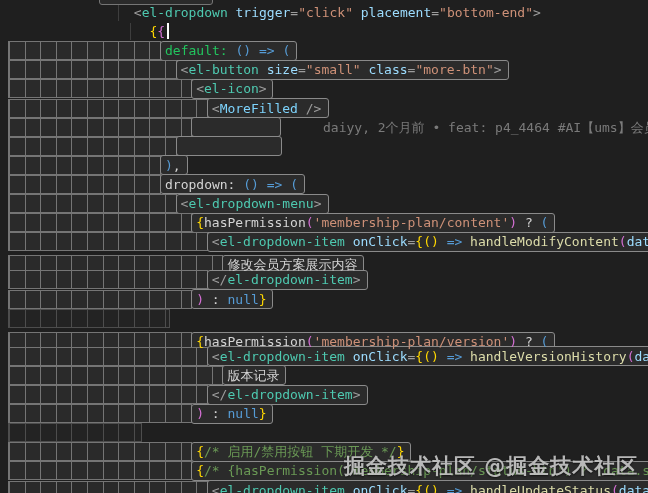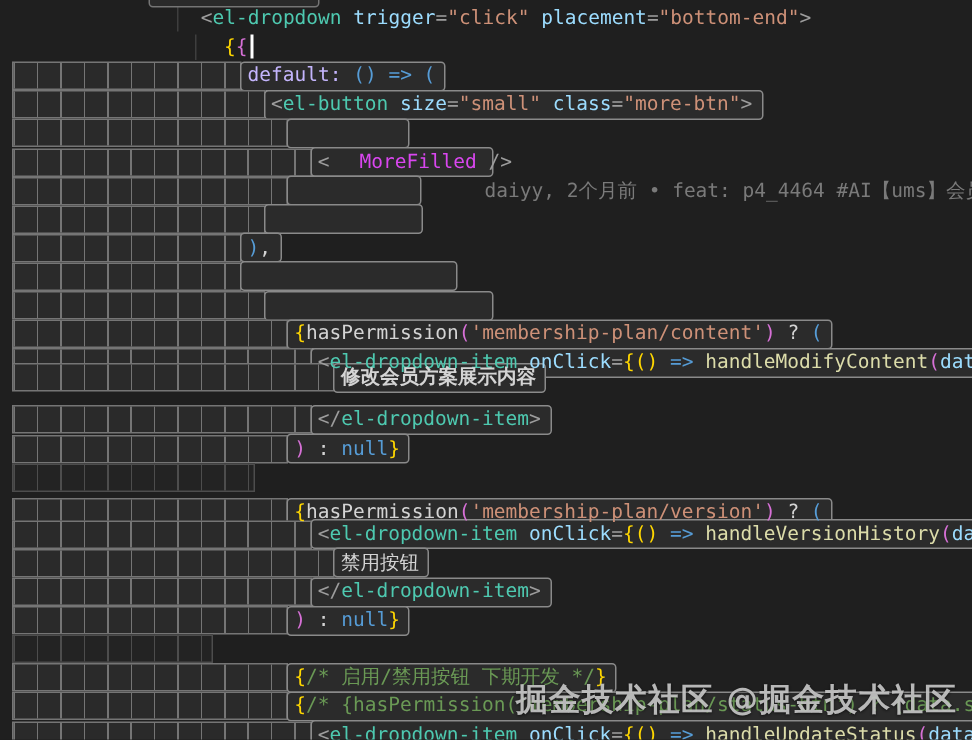--- a/index.html
+++ b/index.html
@@ -60,69 +60,72 @@
       <div class="row" style="top: 3px;">
         <span class="codeline" style="left: 133.8px;"><span style="color: rgb(157, 157, 157);">&lt;</span><span style="color: rgb(78, 201, 176);">el-dropdown</span><span style="color: rgb(212, 212, 212);"> </span><span style="color: rgb(156, 220, 254);">trigger</span><span style="color: rgb(157, 157, 157);">=</span><span style="color: rgb(206, 145, 120);">"click"</span><span style="color: rgb(212, 212, 212);"> </span><span style="color: rgb(156, 220, 254);">placement</span><span style="color: rgb(157, 157, 157);">=</span><span style="color: rgb(206, 145, 120);">"bottom-end"</span><span style="color: rgb(157, 157, 157);">&gt;</span></span>
       </div>
       <div class="row" style="top: 22.1px;">
         <span class="codeline" style="left: 149.4px;"><span style="color: rgb(255, 215, 0);">{</span><span style="color: rgb(214, 112, 214);">{</span></span>
         <div class="caret" style="left: 167px; background: rgb(255, 255, 255);"></div>
       </div>
       <div class="row" style="top: 41.2px;">
         <div class="strip" style="left: 8px; width: 151px;"></div>
         <div class="tbox" style="left: 160px; width: 135px;"></div>
-        <span class="codeline" style="left: 165px;"><span style="color: #c4b5fd;">default: </span><span style="color: rgb(86, 156, 214);">() =&gt; (</span></span>
+        <span class="codeline" style="left: 165px;"><span style="color: #22c55e;">default: </span><span style="color: rgb(86, 156, 214);">() =&gt; (</span></span>
       </div>
       <div class="row" style="top: 60.3px;">
         <div class="strip" style="left: 8px; width: 166.6px;"></div>
         <div class="tbox" style="left: 175.6px; width: 331px;"></div>
         <span class="codeline" style="left: 180.6px;"><span style="color: rgb(157, 157, 157);">&lt;</span><span style="color: rgb(78, 201, 176);">el-button</span><span style="color: rgb(212, 212, 212);"> </span><span style="color: rgb(156, 220, 254);">size</span><span style="color: rgb(157, 157, 157);">=</span><span style="color: rgb(206, 145, 120);">"small"</span><span style="color: rgb(212, 212, 212);"> </span><span style="color: rgb(156, 220, 254);">class</span><span style="color: rgb(157, 157, 157);">=</span><span style="color: rgb(206, 145, 120);">"more-btn"</span><span style="color: rgb(157, 157, 157);">&gt;</span></span>
       </div>
       <div class="row" style="top: 79.4px;">
         <div class="strip" style="left: 8px; width: 182.2px;"></div>
         <div class="tbox" style="left: 191.2px; width: 80px;"></div>
+        <span class="codeline" style="left: 196.2px;"><span style="color: rgb(157, 157, 157);">&lt;</span><span style="color: rgb(78, 201, 176);">el-icon</span><span style="color: rgb(157, 157, 157);">&gt;</span></span>
       </div>
       <div class="row" style="top: 98.5px;">
         <div class="strip" style="left: 8px; width: 197.8px;"></div>
         <div class="tbox" style="left: 206.8px; width: 120px;"></div>
-        <span class="codeline" style="left: 211.8px;"><span style="color: rgb(157, 157, 157);">&lt;</span><span style="color: #d946ef; margin-left: 20px;">MoreFilled</span><span style="color: rgb(157, 157, 157);"> /&gt;</span></span>
+        <span class="codeline" style="left: 211.8px;"><span style="color: rgb(157, 157, 157);">&lt;</span><span style="color: #7dd3fc;">MoreFilled</span><span style="color: rgb(157, 157, 157);"> /&gt;</span></span>
       </div>
       <div class="row" style="top: 117.6px;">
         <div class="strip" style="left: 8px; width: 182.2px;"></div>
         <div class="tbox" style="left: 191.2px; width: 88px;"></div>
         <span class="blame" style="left: 323px; color: rgb(122, 122, 122);">daiyy, 2个月前 • feat: p4_4464 #AI【ums】会员</span>
       </div>
       <div class="row" style="top: 136.7px;">
         <div class="strip" style="left: 8px; width: 166.6px;"></div>
         <div class="tbox" style="left: 175.6px; width: 104px;"></div>
       </div>
       <div class="row" style="top: 155.8px;">
         <div class="strip" style="left: 8px; width: 151px;"></div>
         <div class="tbox" style="left: 160px; width: 26px;"></div>
         <span class="codeline" style="left: 165px;"><span style="color: rgb(86, 156, 214);">)</span><span style="color: rgb(212, 212, 212);">,</span></span>
       </div>
       <div class="row" style="top: 174.9px;">
         <div class="strip" style="left: 8px; width: 151px;"></div>
         <div class="tbox" style="left: 160px; width: 143px;"></div>
+        <span class="codeline" style="left: 165px;"><span style="color: rgb(212, 212, 212);">dropdown: </span><span style="color: rgb(86, 156, 214);">() =&gt; (</span></span>
       </div>
       <div class="row" style="top: 194px;">
         <div class="strip" style="left: 8px; width: 166.6px;"></div>
         <div class="tbox" style="left: 175.6px; width: 151px;"></div>
+        <span class="codeline" style="left: 180.6px;"><span style="color: rgb(157, 157, 157);">&lt;</span><span style="color: rgb(78, 201, 176);">el-dropdown-menu</span><span style="color: rgb(157, 157, 157);">&gt;</span></span>
       </div>
       <div class="row" style="top: 213.1px;">
         <div class="strip" style="left: 8px; width: 182.2px;"></div>
         <div class="tbox" style="left: 191.2px; width: 362px;"></div>
         <span class="codeline" style="left: 196.2px;"><span style="color: rgb(255, 215, 0);">{</span><span style="color: rgb(212, 212, 212);">hasPermission</span><span style="color: rgb(214, 112, 214);">(</span><span style="color: rgb(206, 145, 120);">'membership-plan/content'</span><span style="color: rgb(214, 112, 214);">)</span><span style="color: rgb(212, 212, 212);"> ? </span><span style="color: rgb(86, 156, 214);">(</span></span>
       </div>
       <div class="row" style="top: 232.2px;">
         <div class="strip" style="left: 8px; width: 197.8px;"></div>
         <div class="tbox" style="left: 206.8px; width: 505.2px;"></div>
         <span class="codeline" style="left: 211.8px;"><span style="color: rgb(157, 157, 157);">&lt;</span><span style="color: rgb(78, 201, 176);">el-dropdown-item</span><span style="color: rgb(212, 212, 212);"> </span><span style="color: rgb(156, 220, 254);">onClick</span><span style="color: rgb(157, 157, 157);">=</span><span style="color: rgb(255, 215, 0);">{</span><span style="color: rgb(255, 215, 0);">()</span><span style="color: rgb(212, 212, 212);"> </span><span style="color: rgb(86, 156, 214);">=&gt;</span><span style="color: rgb(212, 212, 212);"> </span><span style="color: rgb(220, 220, 170);">handleModifyContent</span><span style="color: rgb(214, 112, 214);">(</span><span style="color: rgb(156, 220, 254);">data</span></span>
       </div>
-      <div class="row" style="top: 242px; font-weight: bold;">
+      <div class="row" style="top: 255px;">
         <div class="strip" style="left: 8px; width: 213.4px;"></div>
         <div class="tbox" style="left: 222.4px; width: 140px;"></div>
         <span class="codeline" style="left: 227.4px;"><span style="color: rgb(212, 212, 212);">修改会员方案展示内容</span></span>
       </div>
       <div class="row" style="top: 270.4px;">
         <div class="strip" style="left: 8px; width: 197.8px;"></div>
         <div class="tbox" style="left: 206.8px; width: 159px;"></div>
         <span class="codeline" style="left: 211.8px;"><span style="color: rgb(157, 157, 157);">&lt;/</span><span style="color: rgb(78, 201, 176);">el-dropdown-item</span><span style="color: rgb(157, 157, 157);">&gt;</span></span>
       </div>
       <div class="row" style="top: 289.5px;">
@@ -139,21 +142,21 @@
         <span class="codeline" style="left: 196.2px;"><span style="color: rgb(255, 215, 0);">{</span><span style="color: rgb(212, 212, 212);">hasPermission</span><span style="color: rgb(214, 112, 214);">(</span><span style="color: rgb(206, 145, 120);">'membership-plan/version'</span><span style="color: rgb(214, 112, 214);">)</span><span style="color: rgb(212, 212, 212);"> ? </span><span style="color: rgb(86, 156, 214);">(</span></span>
       </div>
       <div class="row" style="top: 346.8px;">
         <div class="strip" style="left: 8px; width: 197.8px;"></div>
         <div class="tbox" style="left: 206.8px; width: 505.2px;"></div>
         <span class="codeline" style="left: 211.8px;"><span style="color: rgb(157, 157, 157);">&lt;</span><span style="color: rgb(78, 201, 176);">el-dropdown-item</span><span style="color: rgb(212, 212, 212);"> </span><span style="color: rgb(156, 220, 254);">onClick</span><span style="color: rgb(157, 157, 157);">=</span><span style="color: rgb(255, 215, 0);">{</span><span style="color: rgb(255, 215, 0);">()</span><span style="color: rgb(212, 212, 212);"> </span><span style="color: rgb(86, 156, 214);">=&gt;</span><span style="color: rgb(212, 212, 212);"> </span><span style="color: rgb(220, 220, 170);">handleVersionHistory</span><span style="color: rgb(214, 112, 214);">(</span><span style="color: rgb(156, 220, 254);">dat</span></span>
       </div>
       <div class="row" style="top: 365.9px;">
         <div class="strip" style="left: 8px; width: 213.4px;"></div>
         <div class="tbox" style="left: 222.4px; width: 62px;"></div>
-        <span class="codeline" style="left: 227.4px;"><span style="color: rgb(212, 212, 212);">禁用按钮</span></span>
+        <span class="codeline" style="left: 227.4px;"><span style="color: rgb(212, 212, 212);">版本记录</span></span>
       </div>
       <div class="row" style="top: 385px;">
         <div class="strip" style="left: 8px; width: 197.8px;"></div>
         <div class="tbox" style="left: 206.8px; width: 159px;"></div>
         <span class="codeline" style="left: 211.8px;"><span style="color: rgb(157, 157, 157);">&lt;/</span><span style="color: rgb(78, 201, 176);">el-dropdown-item</span><span style="color: rgb(157, 157, 157);">&gt;</span></span>
       </div>
       <div class="row" style="top: 404.1px;">
         <div class="strip" style="left: 8px; width: 182.2px;"></div>
         <div class="tbox" style="left: 191.2px; width: 80px;"></div>
         <span class="codeline" style="left: 196.2px;"><span style="color: rgb(214, 112, 214);">)</span><span style="color: rgb(212, 212, 212);"> : </span><span style="color: rgb(86, 156, 214);">null</span><span style="color: rgb(255, 215, 0);">}</span></span>

